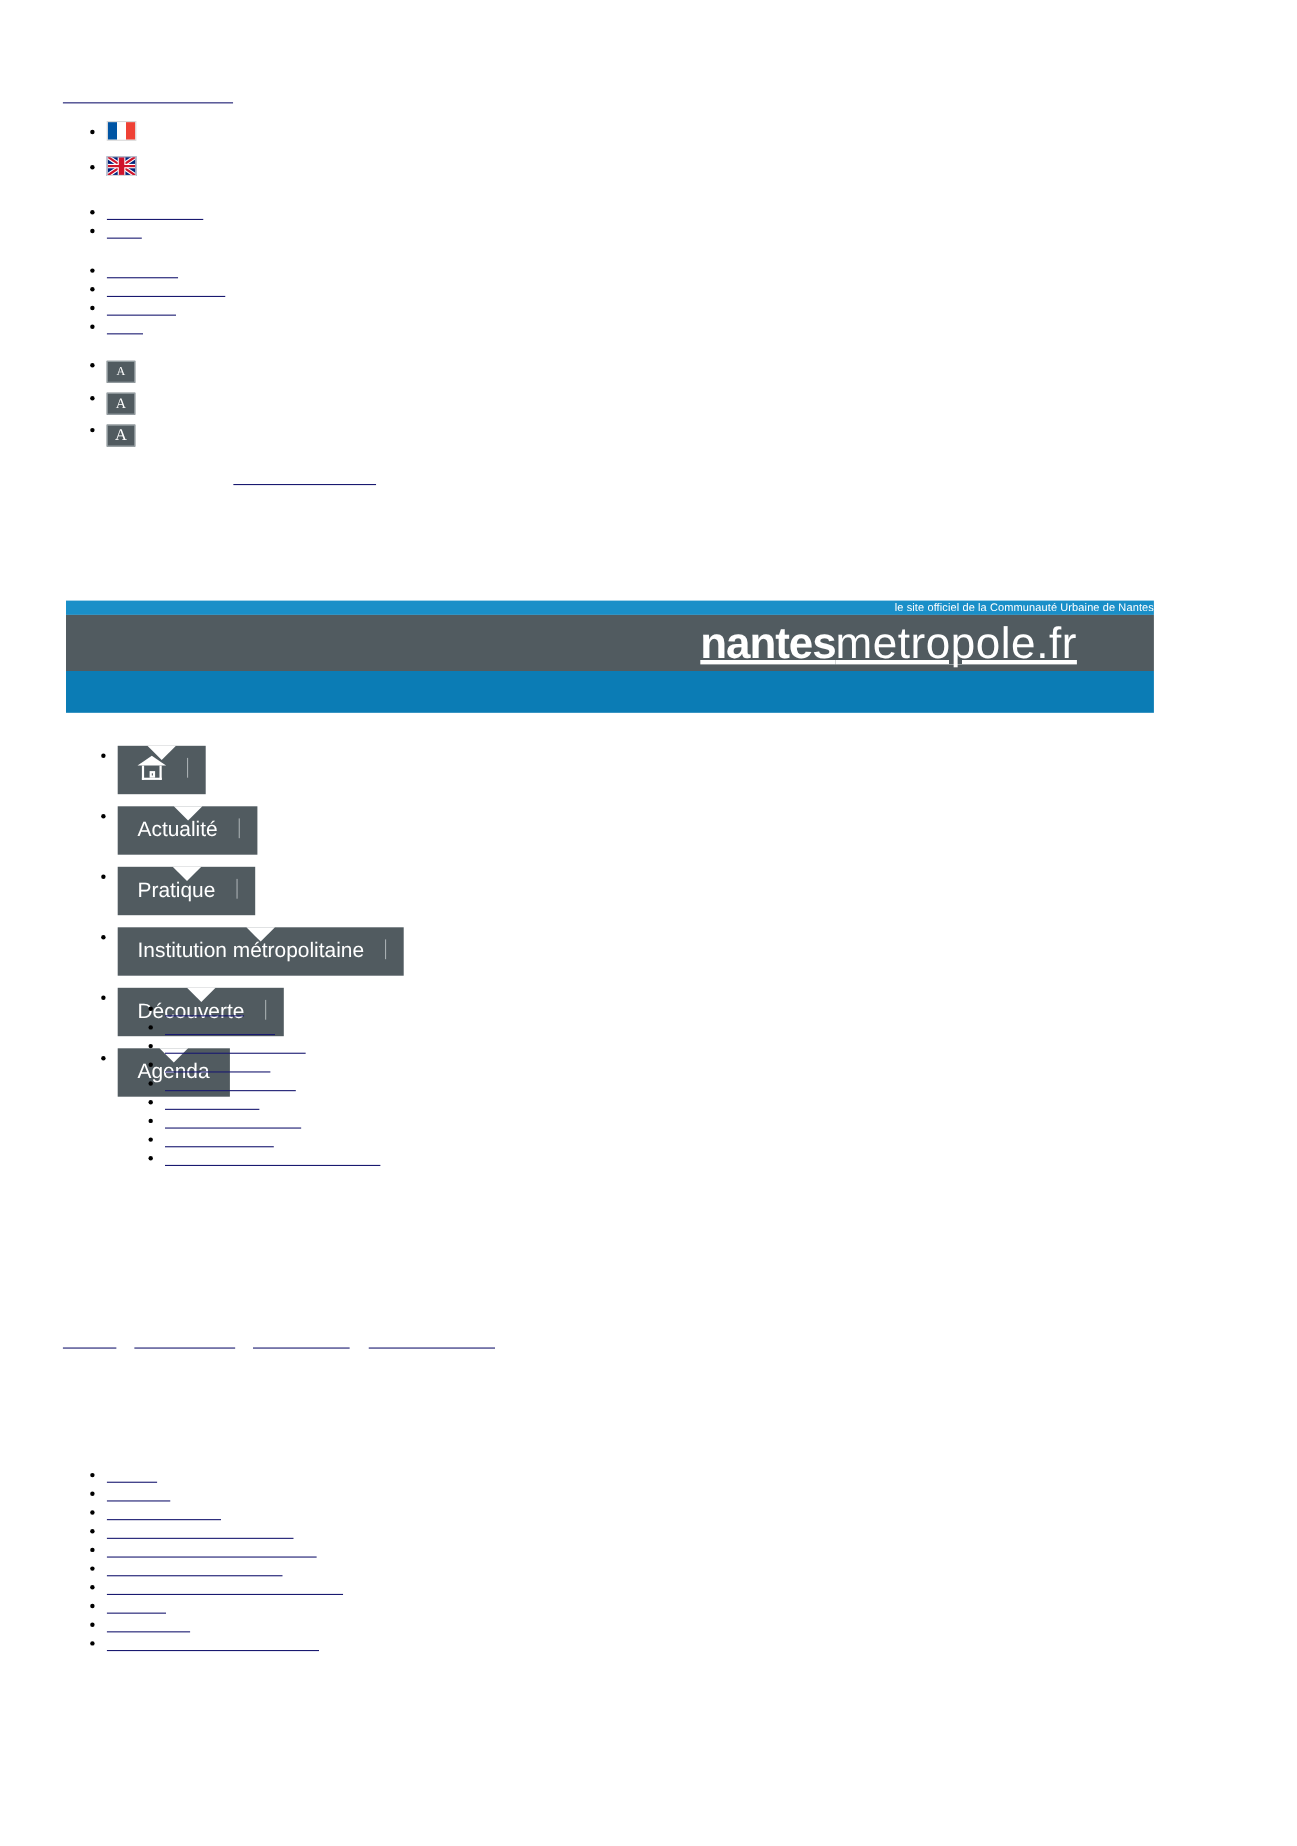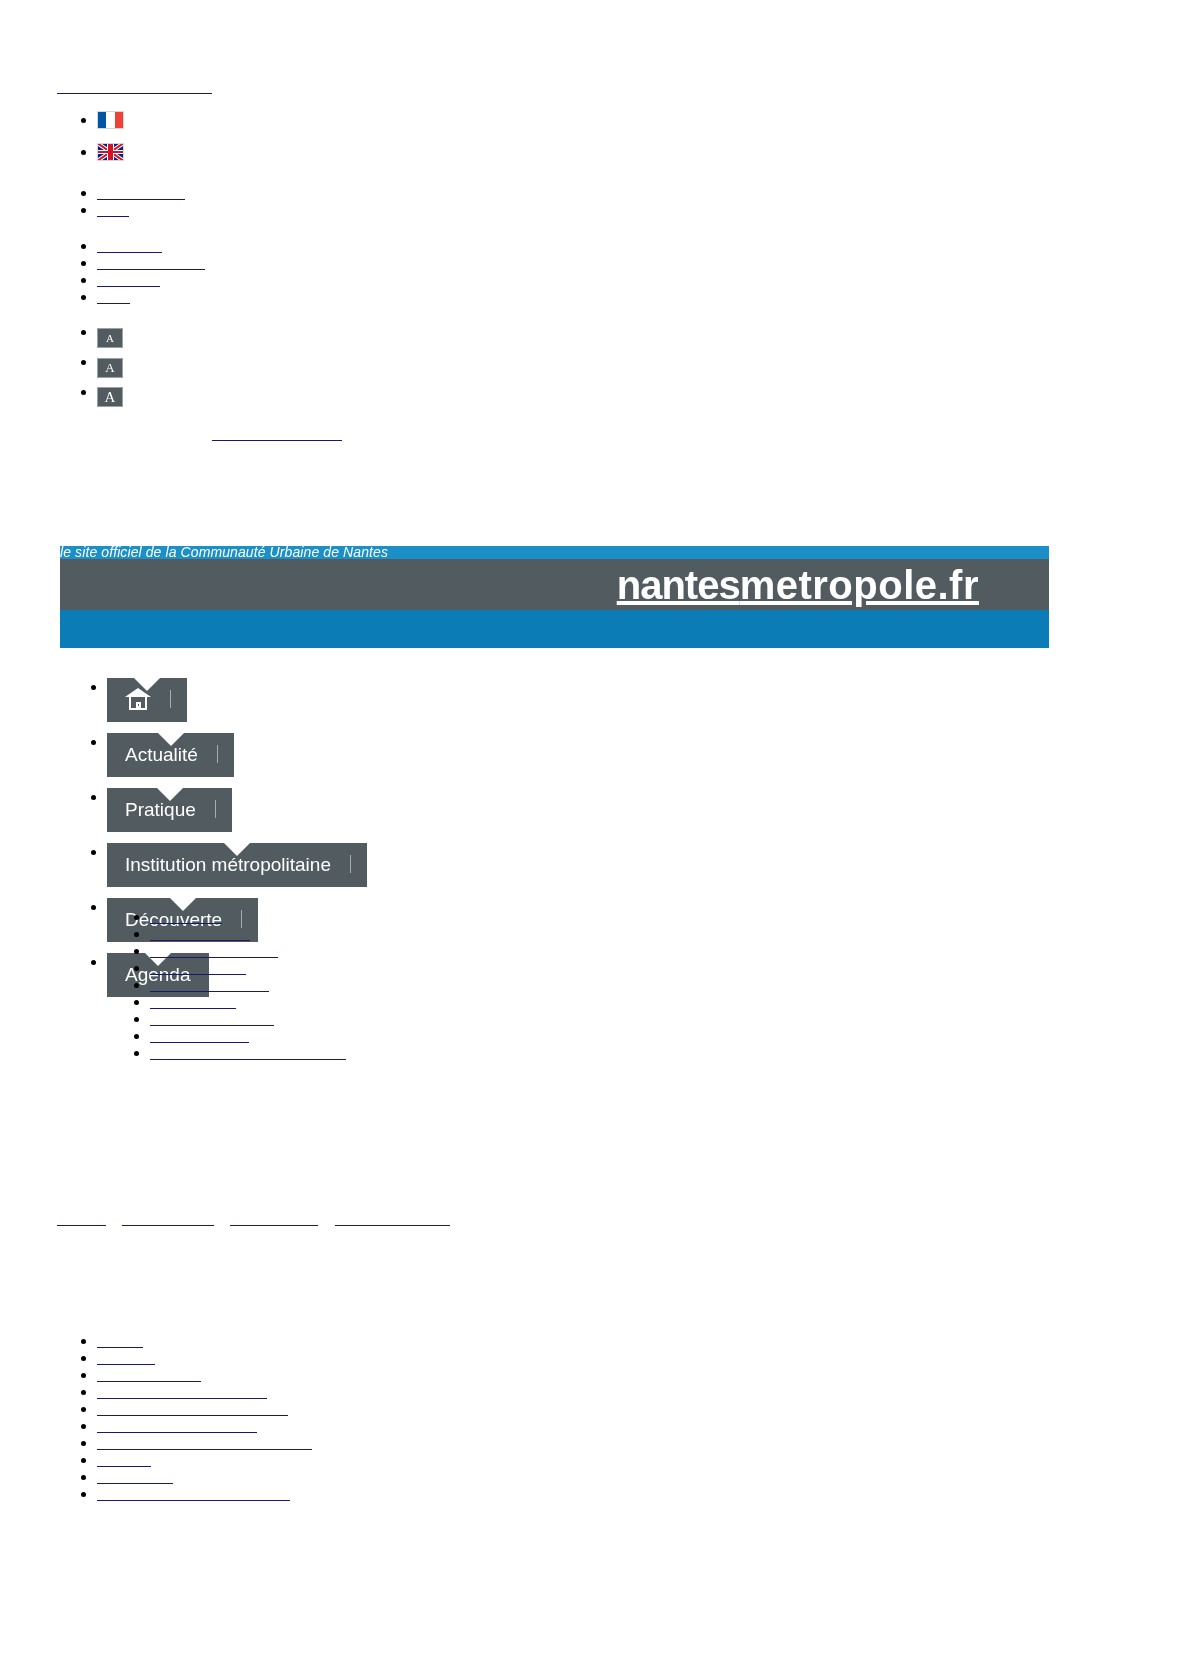--- a/index.html
+++ b/index.html
@@ -130,43 +130,42 @@
 
   
   #skip-link-wrap { position: absolute; left: 212px; top: 425px; }
 
   
   #banner { position: absolute; left: 60px; top: 546px; width: 989px; }
   #banner-tagline {
     height: 13px;
     background: #1a8fc8;
     color: #ffffff;
-    font-size: 14px;
+    font-size: 10px;
     line-height: 13px;
-    text-align: left;
+    text-align: right;
     letter-spacing: .1px;
-    font-style: italic;
   }
   #banner-logo-band {
     height: 51px;
     background: #515b60;
     position: relative;
   }
   #banner-logo {
     position: absolute;
     right: 70px;
     top: 50%;
     transform: translateY(-50%);
     font-size: 40px;
     line-height: 44px;
     color: #ffffff;
     white-space: nowrap;
   }
   #banner-logo .lg-bold { font-weight: bold; letter-spacing: -1px; margin-top: 40px; }
-  #banner-logo .lg-light { font-weight: bold; letter-spacing: .5px; }
+  #banner-logo .lg-light { font-weight: normal; letter-spacing: .5px; }
   #banner-strip { height: 38px; background: #0b7cb5; }
 
   
   #nav-list {
     position: absolute;
     left: 57px;
     top: 650px;
     list-style: disc outside;
     margin: 10px;
     padding: 0 0 0 40px;

